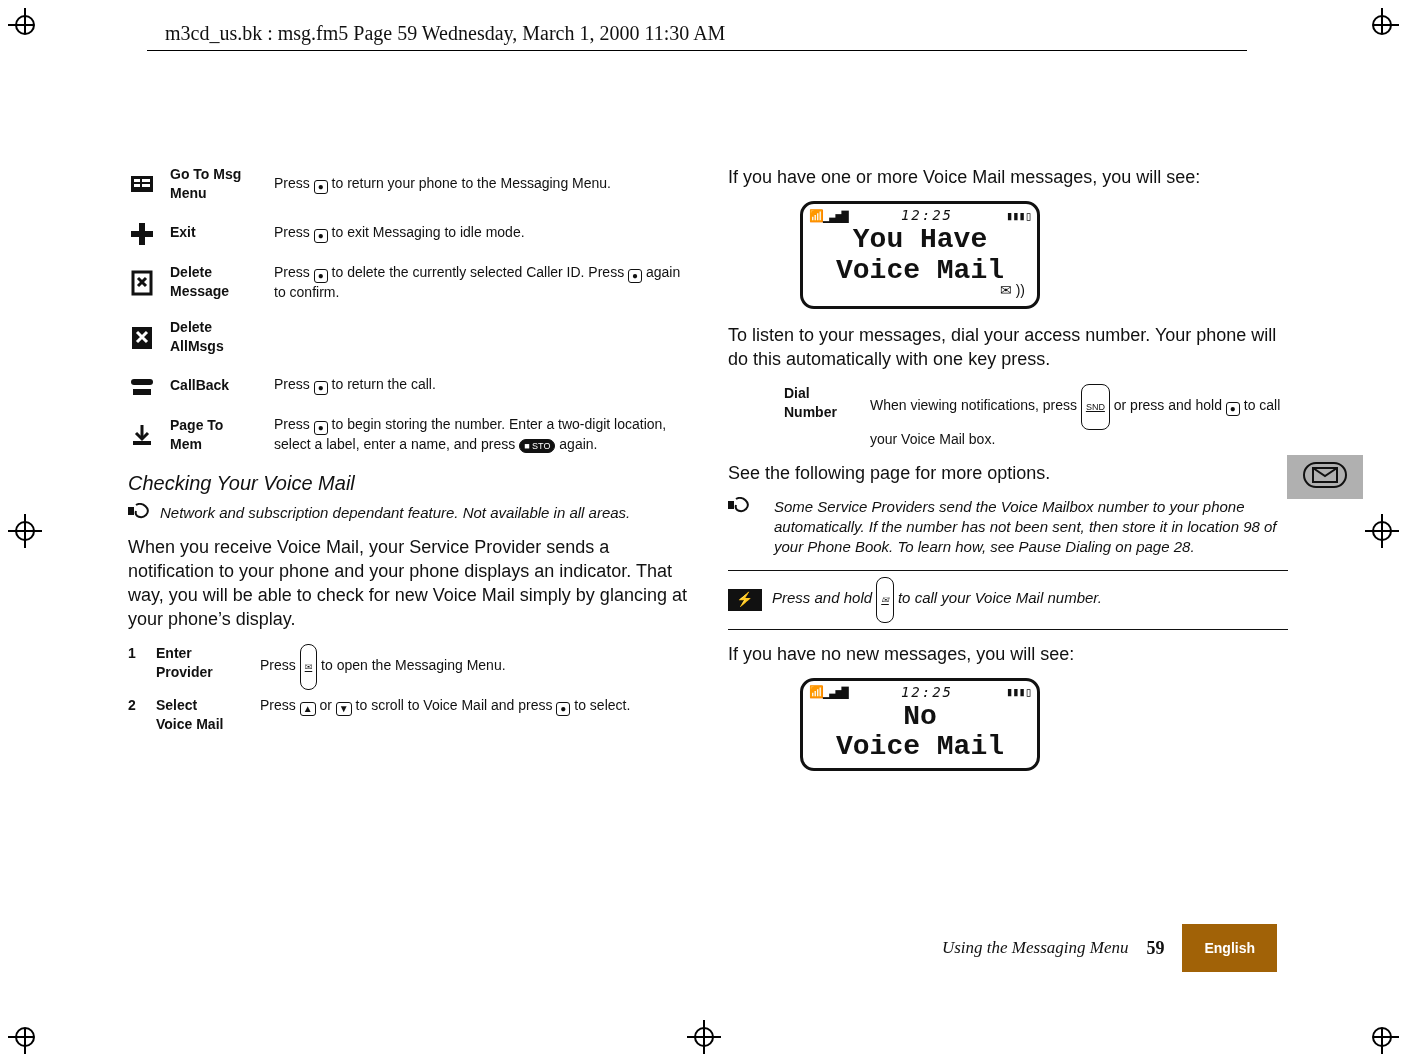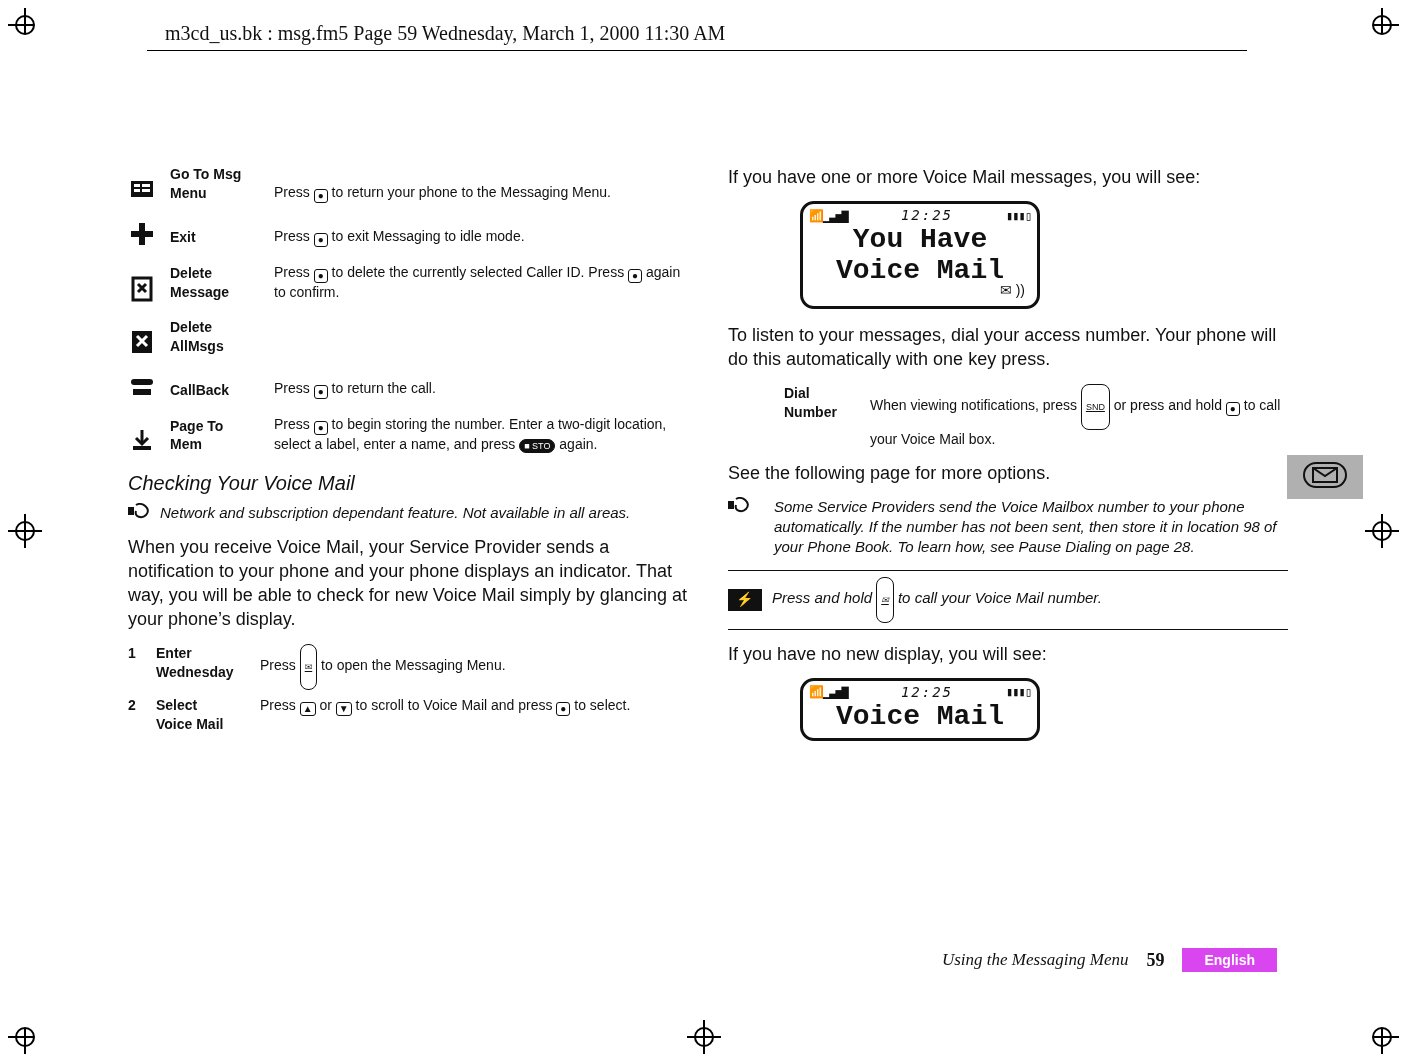--- a/index.html
+++ b/index.html
@@ -64,21 +64,21 @@
   }
   .col {
     width: 560px;
     font-size: 15px;
     line-height: 1.35;
   }
 
   
   .opt-row {
     display: flex;
-    align-items: flex-end;
+    align-items: center;
     gap: 14px;
     margin-bottom: 16px;
   }
   .opt-icon {
     width: 28px;
     flex: 0 0 28px;
     display: flex;
     justify-content: center;
     padding-top: 2px;
   }
@@ -264,23 +264,23 @@
     gap: 18px;
     font-size: 14px;
   }
   .footer-title {
     font-style: italic;
     font-family: "Times New Roman", Times, serif;
     font-size: 17px;
   }
   .footer-page { font-weight: 800; font-size: 18px; font-family: Liberation Serif, serif; }
   .footer-lang {
-    background: #d946ef;
+    background: #a16207;
     color: #fff;
-    padding: 4px 22px;
+    padding: 16px 22px;
     font-weight: 700;
     font-size: 14px;
   }
 </style>
 </head>
 <body>
 
 <div class="reg tl"><svg viewBox="0 0 34 34">
       <path d="M17 0 V14 M0 17 H14" stroke="#000" stroke-width="2"></path>
       <circle cx="17" cy="17" r="9" fill="none" stroke="#000" stroke-width="2"></circle>
@@ -430,21 +430,21 @@
       </div>
       <div class="note-text">Network and subscription dependant feature. Not available in all areas.</div>
     </div>
 
     <p class="body-p">When you receive Voice Mail, your Service Provider sends a notification to your phone and your phone displays an indicator. That way, you will be able to check for new Voice Mail simply by glancing at your phone’s display.</p>
 
     <div class="step-row">
       <div class="step-num">1</div>
       <div class="step-title">
         <div>Enter</div>
-        <div>Wednesday</div>
+        <div>Provider</div>
       </div>
       <div class="step-desc">Press <span class="key-oval" title="Mail">✉</span> to open the Messaging Menu.</div>
     </div>
 
     <div class="step-row">
       <div class="step-num">2</div>
       <div class="step-title">
         <div>Select</div>
         <div>Voice Mail</div>
       </div>
@@ -494,29 +494,32 @@
           </svg>
       </div>
       <div class="note-text padded">Some Service Providers send the Voice Mailbox number to your phone automatically. If the number has not been sent, then store it in location 98 of your Phone Book. To learn how, see Pause Dialing on page 28.</div>
     </div>
 
     <div class="tip">
       <div class="tip-icon">⚡</div>
       <div class="tip-text">Press and hold <span class="key-oval" title="Mail">✉</span> to call your Voice Mail number.</div>
     </div>
 
-    <p class="body-p">If you have no new display, you will see:</p>
+    <p class="body-p">If you have no new messages, you will see:</p>
 
     <div class="lcd-wrap">
       <div class="lcd">
         <div class="lcd-status">
           <span class="lcd-sig">📶▁▃▅▇</span>
           <span class="lcd-clock">12:25</span>
           <span class="lcd-batt">▮▮▮▯</span>
         </div>
+        <div class="line1-area">
+            <div class="lcd-line1">No</div>
+          </div>
         <div class="line2-area">
             <div class="lcd-line2">Voice Mail</div>
           </div>
       </div>
     </div>
 
   </div>
 </div>
 
 <div class="footer">

